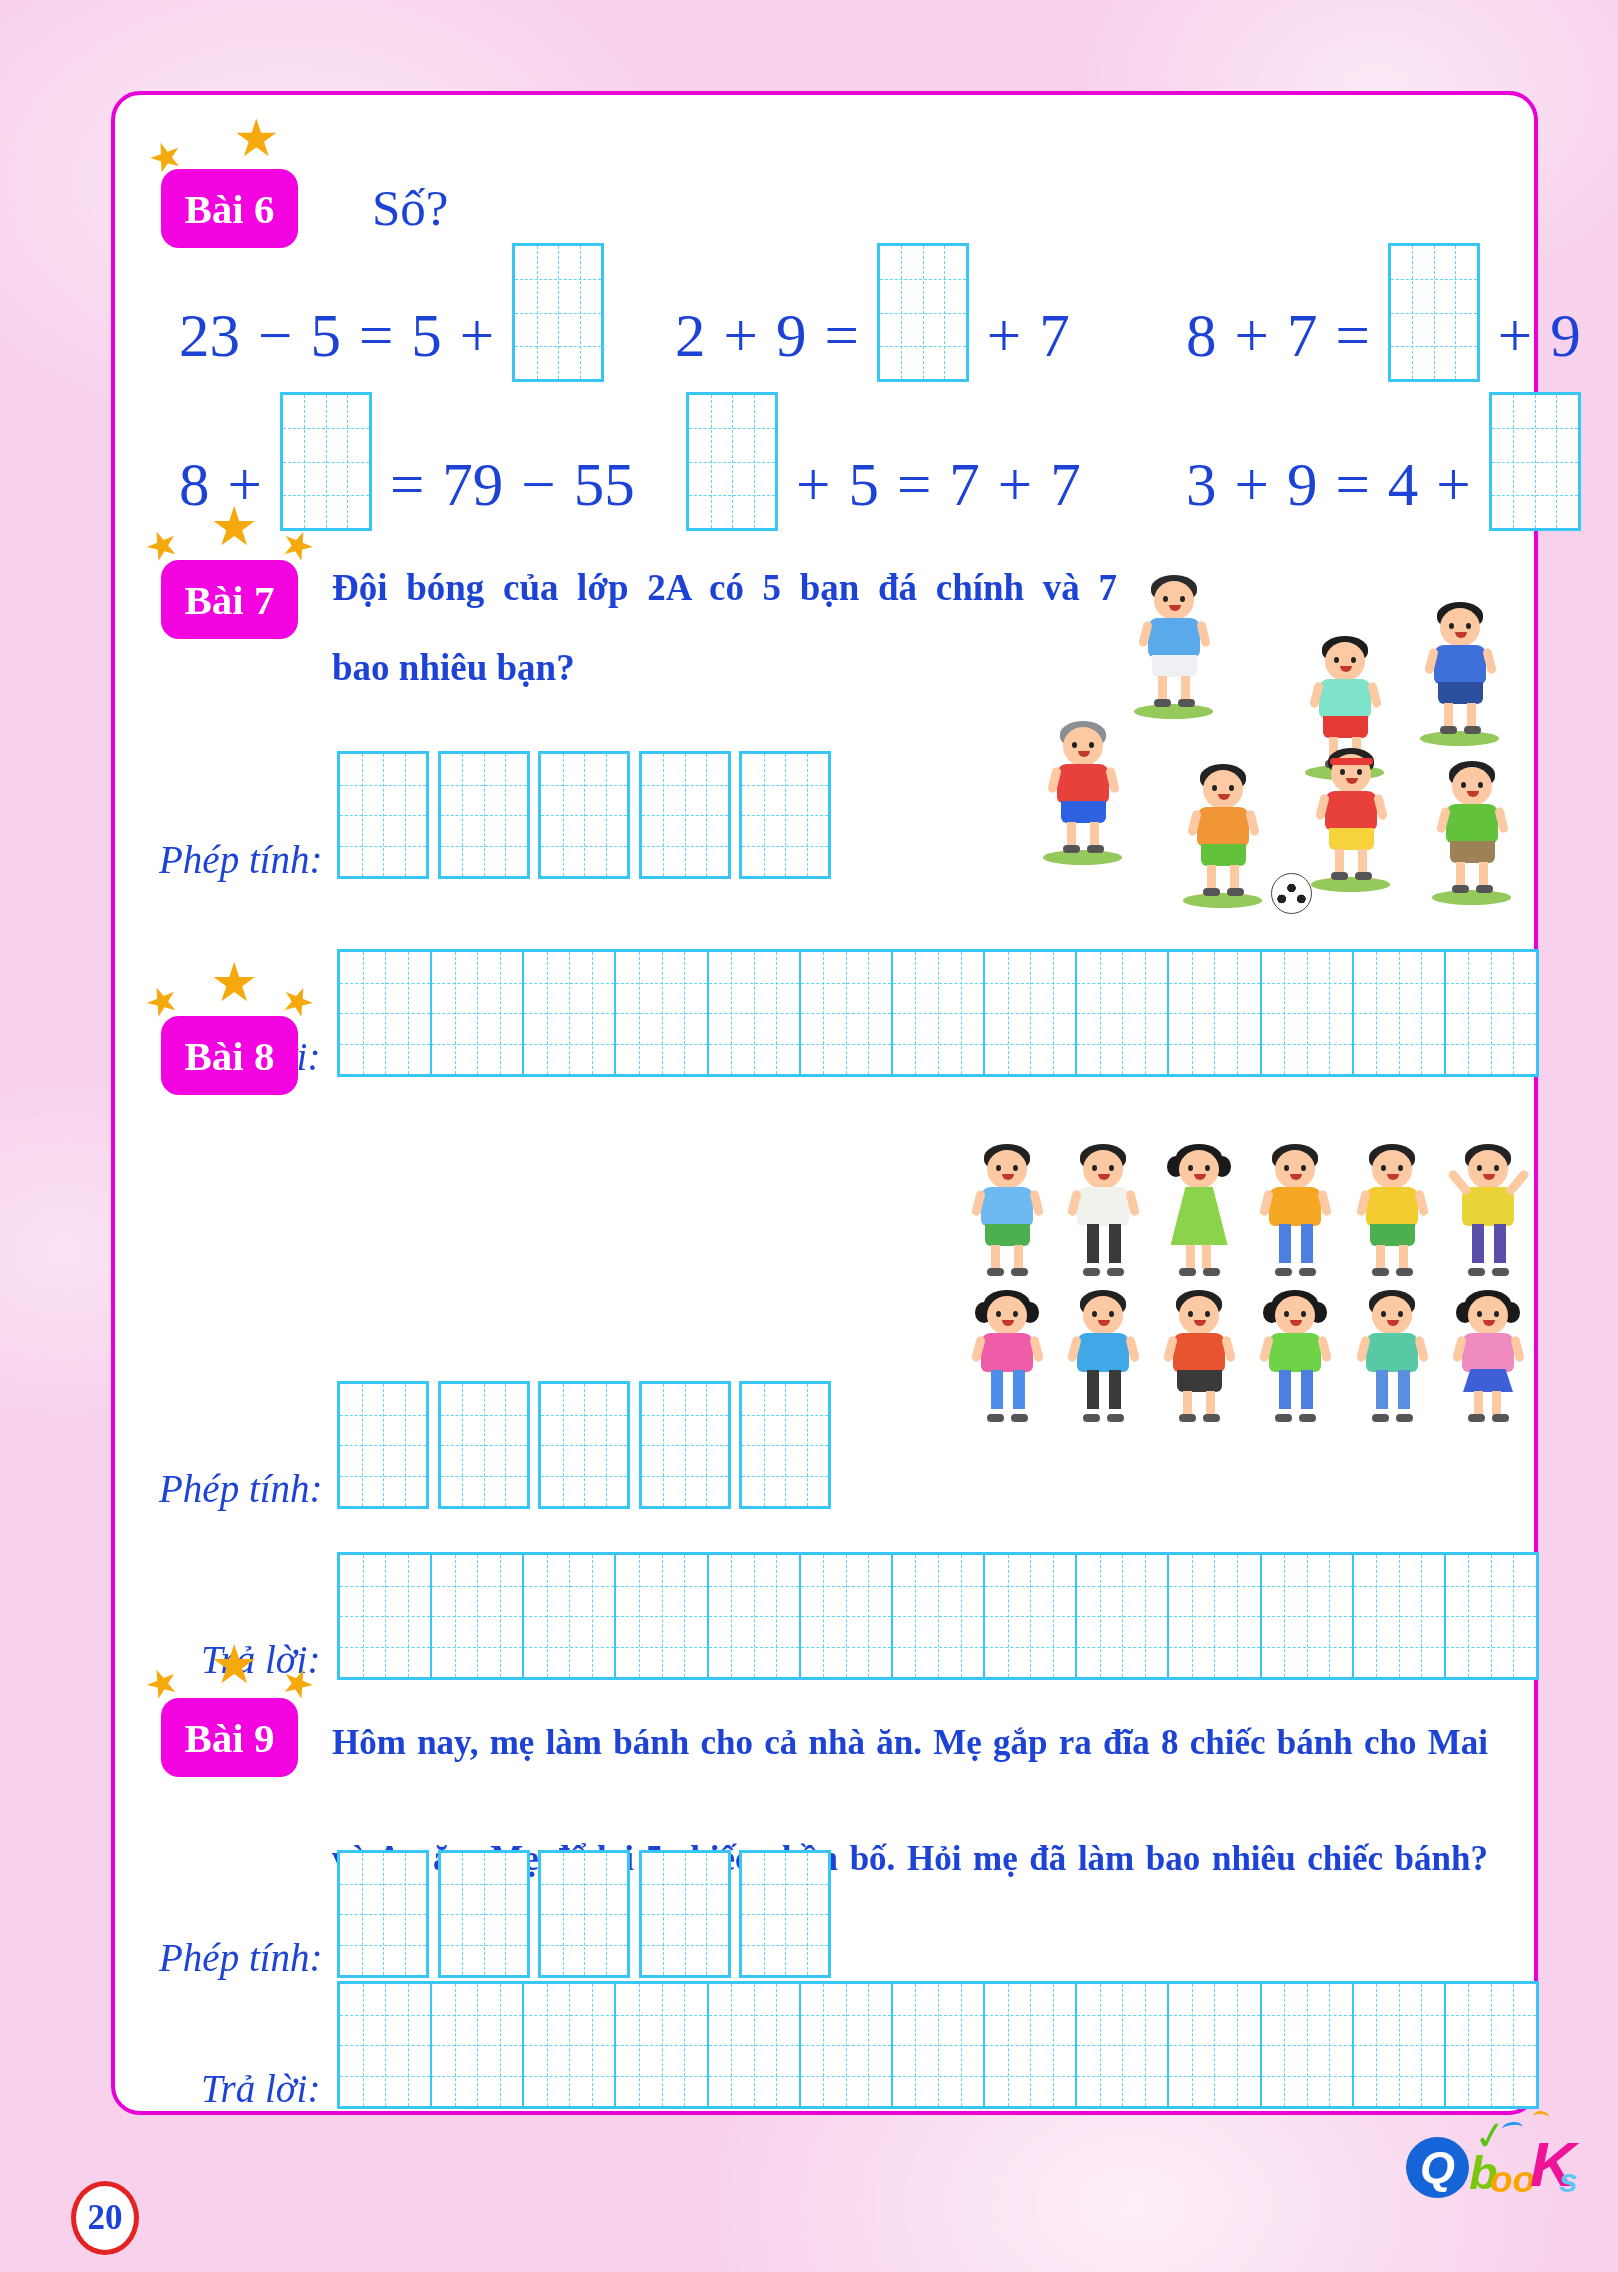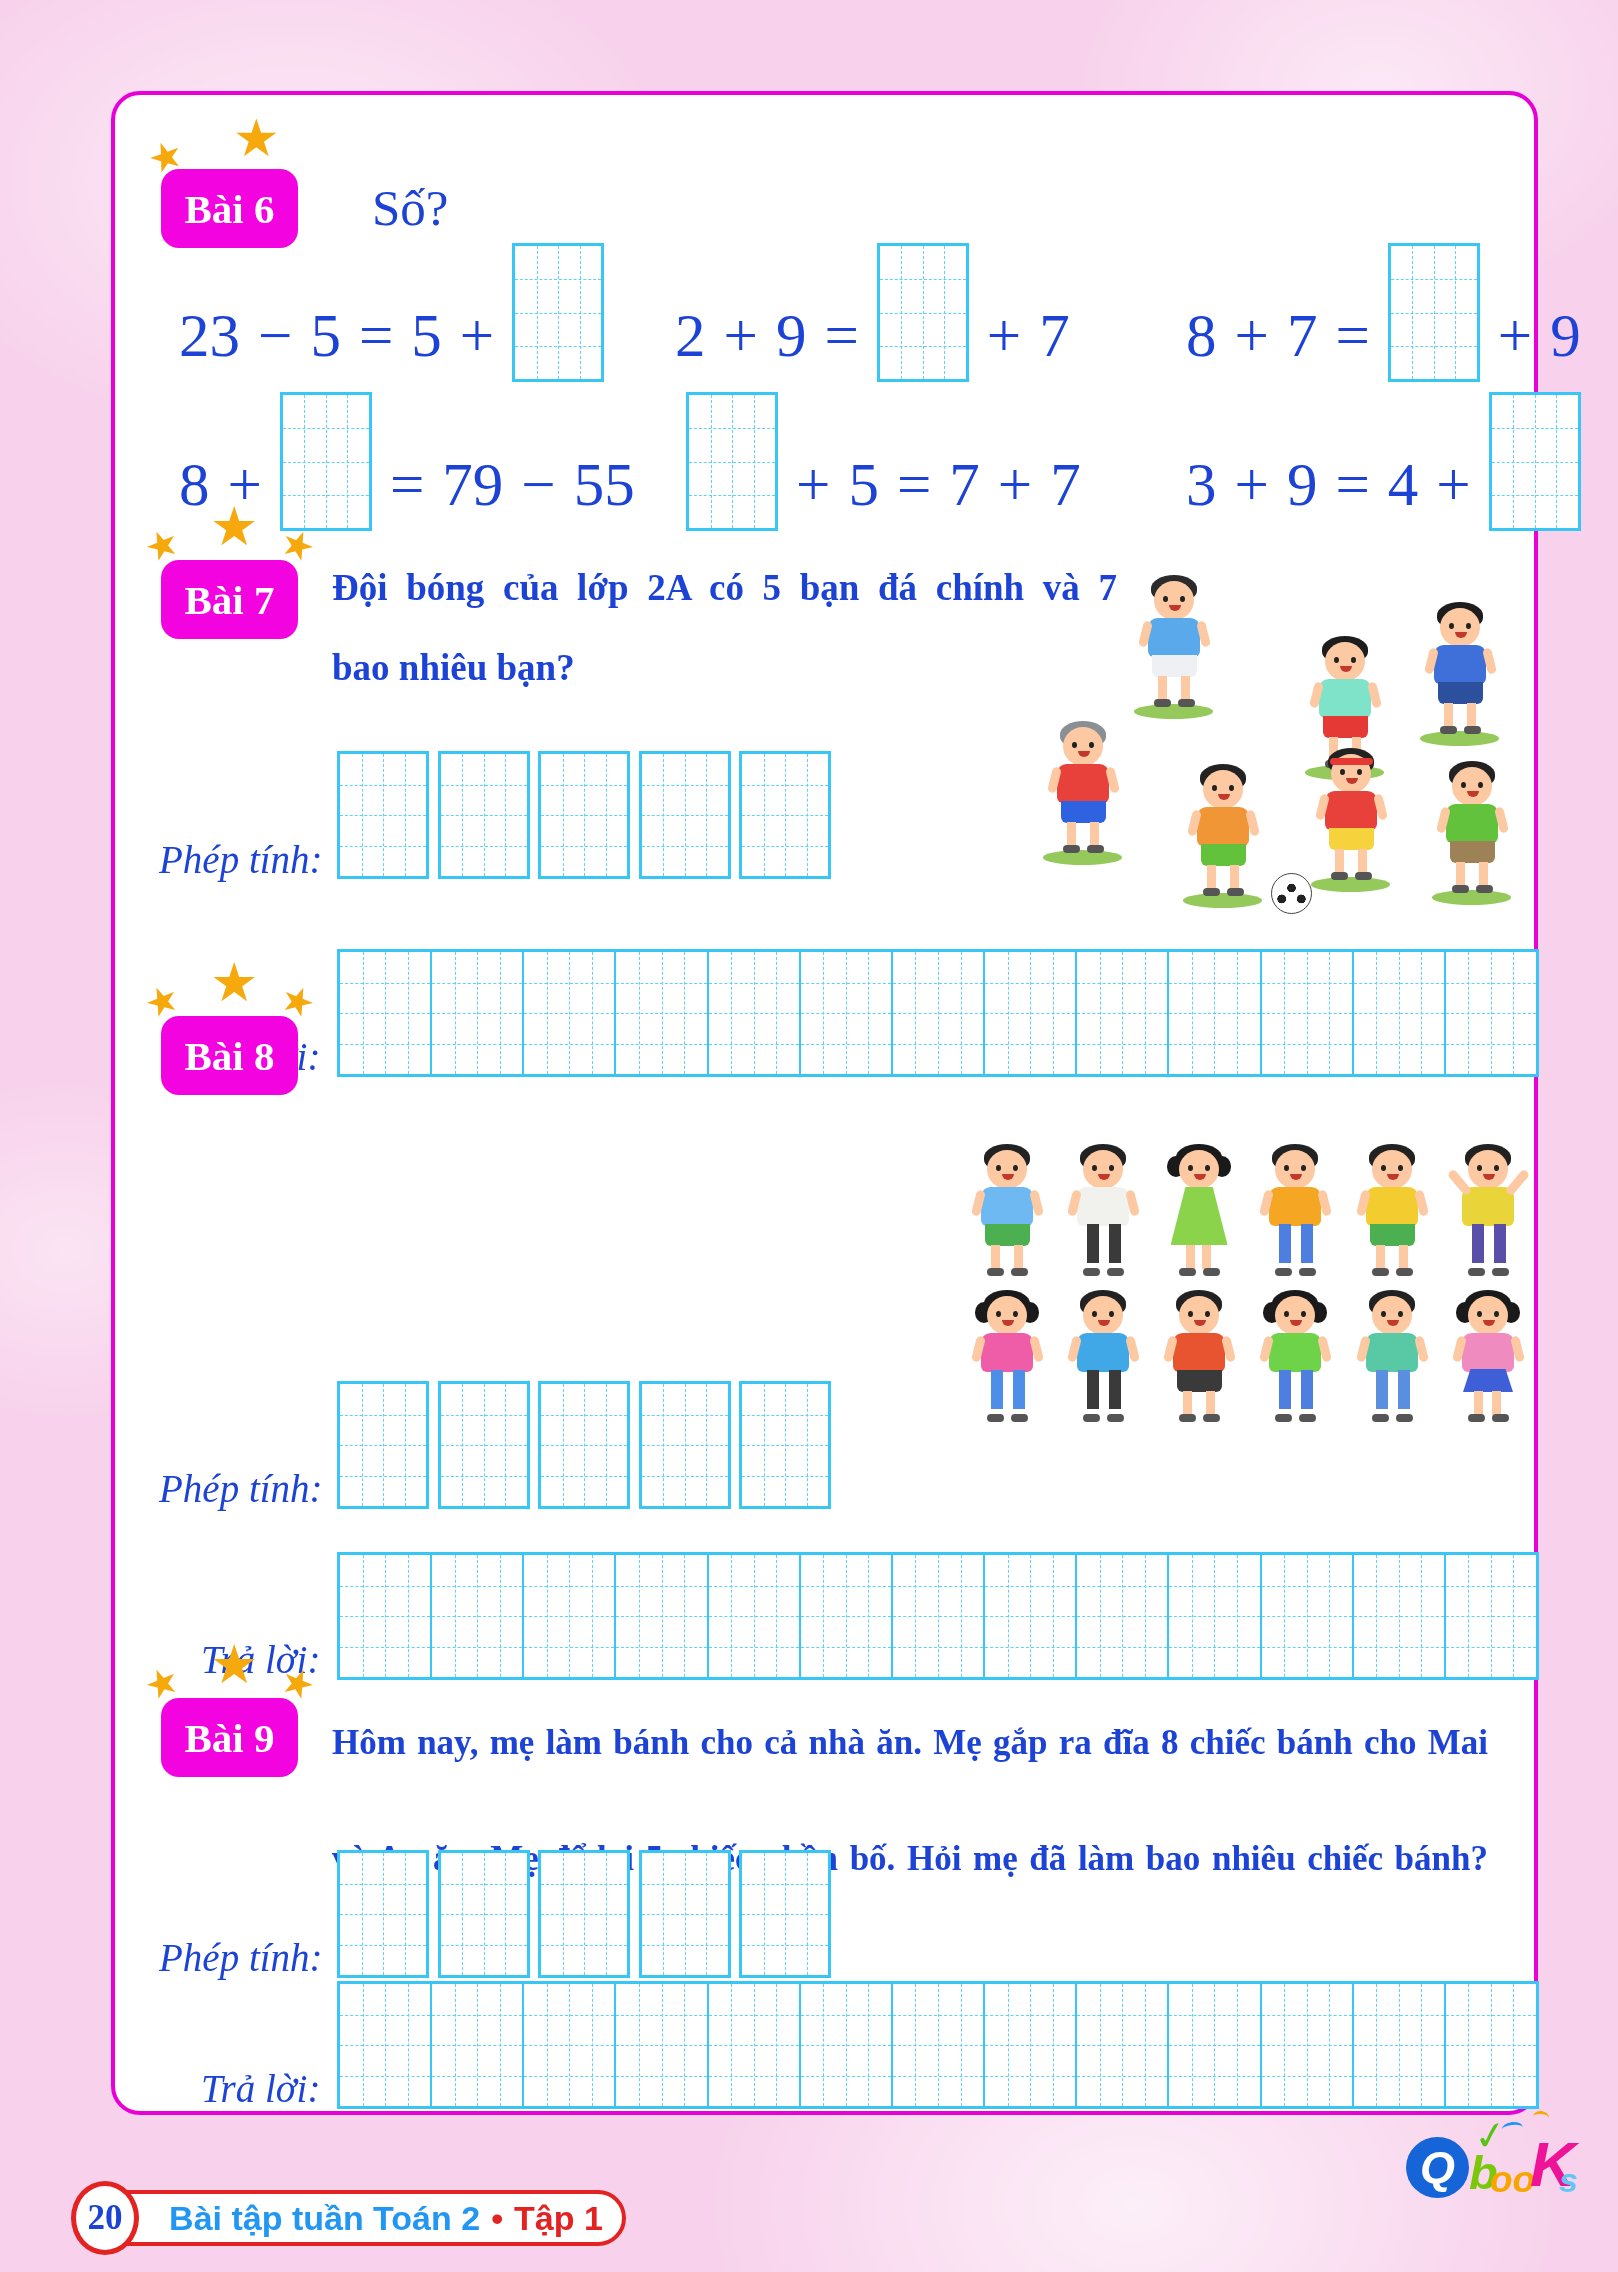--- a/index.html
+++ b/index.html
@@ -996,25 +996,20 @@
         <div class="vline" style="left: 25%;"></div>
         <div class="hline" style="top: 25%;"></div>
         <div class="vline" style="left: 50%;"></div>
         <div class="hline" style="top: 50%;"></div>
         <div class="vline" style="left: 75%;"></div>
         <div class="hline" style="top: 75%;"></div>
       </div>
     </div>
 
   <div class="footer-page">20</div>
-  <div class="footer-pill">
-    <span class="ft-blue">Bài tập tuần Toán 2</span>
-    <span class="ft-red">•</span>
-    <span class="ft-red">Tập 1</span>
-  </div>
   <div class="logo">
     <span class="check" style="left:68px;top:-11px">✓</span>
     <span class="bird" style="left:96px;top:-2.4px;border-color:#2196f3;transform:rotate(-6deg)"></span>
     <span class="bird" style="left:127px;top:-13.4px;width:16px;border-color:#f6a90c;transform:rotate(6deg)"></span>
     <span class="qc">Q</span>
     <span class="lb" style="left:63px;color:#7ac70c;font-size:47px">b</span>
     <span class="lb" style="left:84px;top:35px;color:#f7a600;font-size:37px">oo</span>
     <span class="lb" style="left:124px;top:3.7px;color:#ee1397;font-size:63px">K</span>
     <span class="lb" style="left:153px;top:37px;color:#5bc8f5;font-size:34px">s</span>
   </div>

